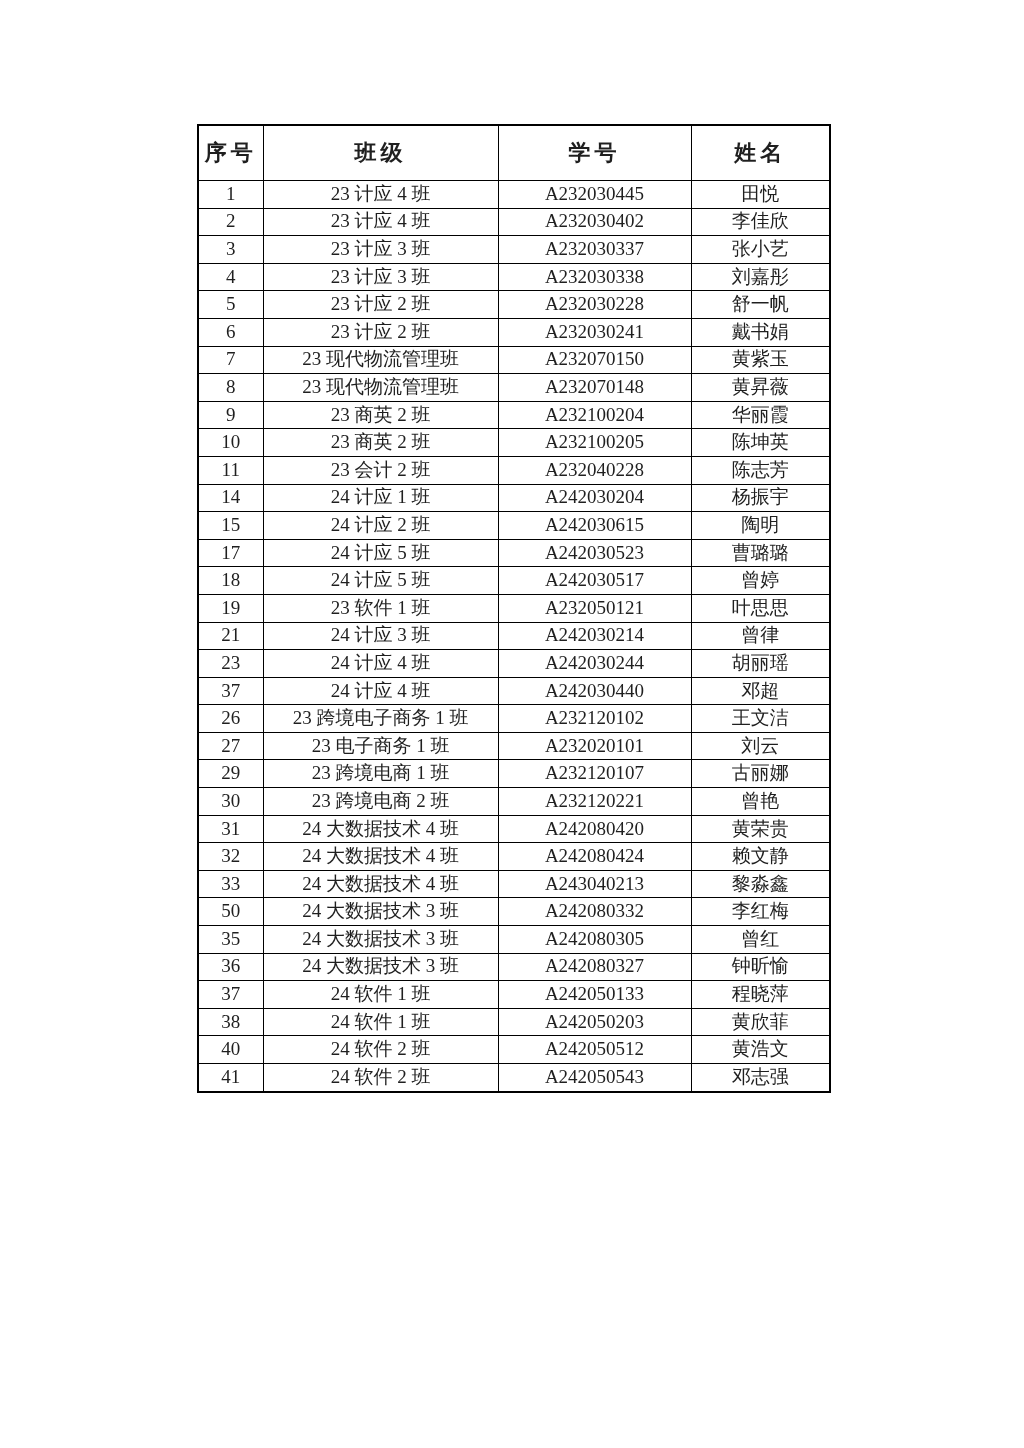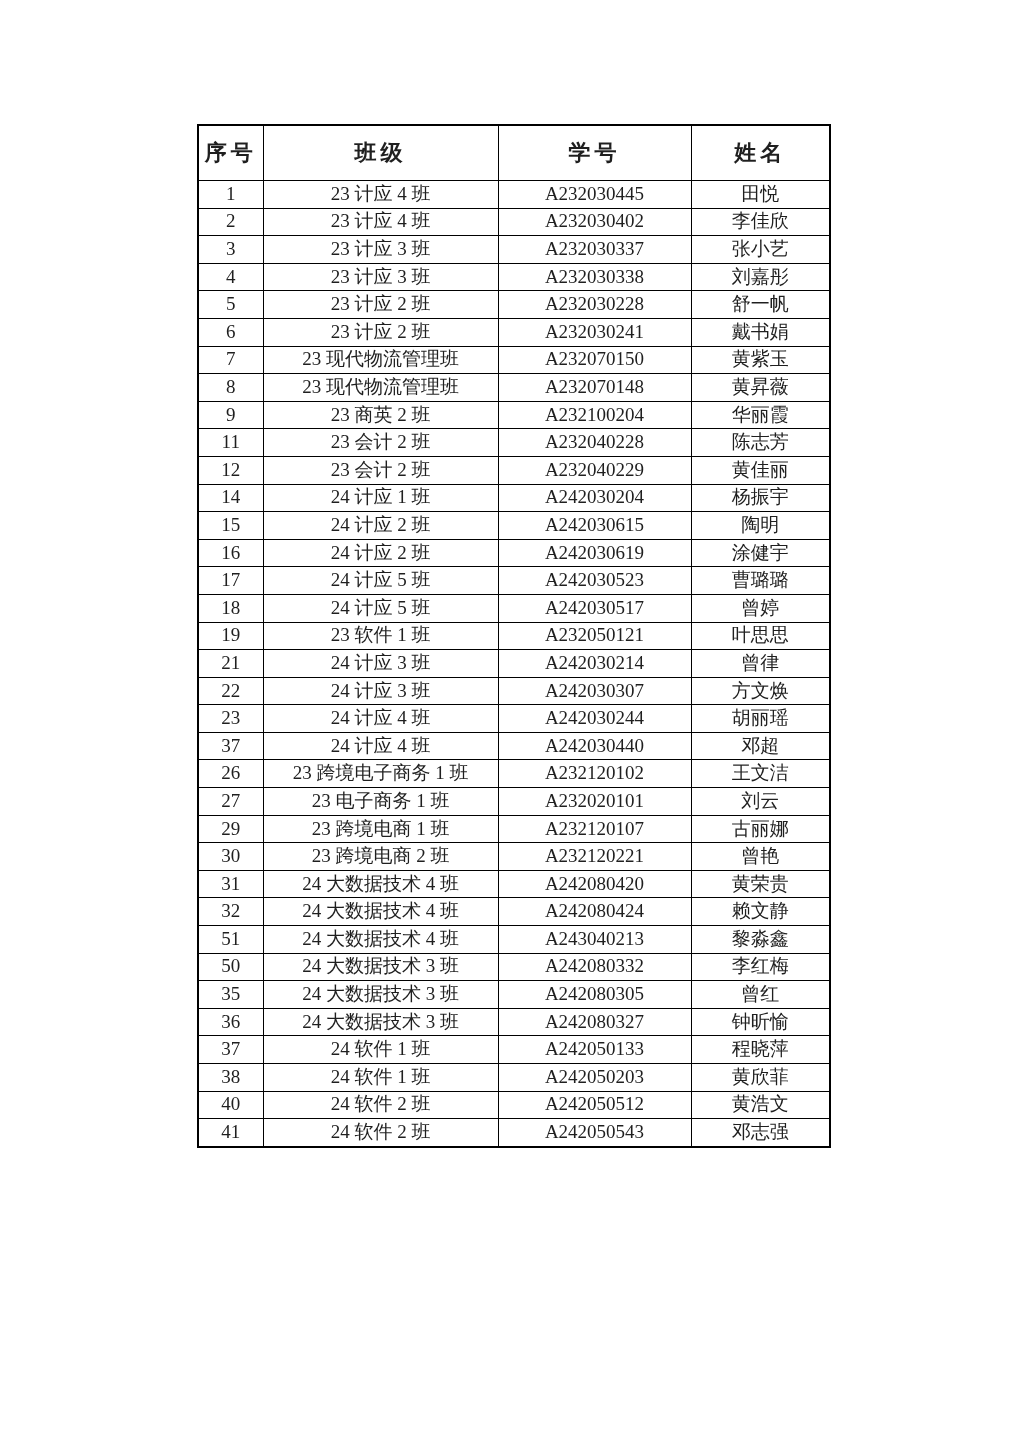--- a/index.html
+++ b/index.html
@@ -118,50 +118,44 @@
           <td>A232070148</td>
           <td>黄昇薇</td>
         </tr>
         <tr>
           <td>9</td>
           <td>23 商英 2 班</td>
           <td>A232100204</td>
           <td>华丽霞</td>
         </tr>
         <tr>
+          <td>10</td>
+          <td>23 商英 2 班</td>
+          <td>A232100205</td>
+          <td>陈坤英</td>
+        </tr>
+        <tr>
           <td>11</td>
           <td>23 会计 2 班</td>
           <td>A232040228</td>
           <td>陈志芳</td>
         </tr>
         <tr>
-          <td>12</td>
-          <td>23 会计 2 班</td>
-          <td>A232040229</td>
-          <td>黄佳丽</td>
-        </tr>
-        <tr>
           <td>14</td>
           <td>24 计应 1 班</td>
           <td>A242030204</td>
           <td>杨振宇</td>
         </tr>
         <tr>
           <td>15</td>
           <td>24 计应 2 班</td>
           <td>A242030615</td>
           <td>陶明</td>
         </tr>
         <tr>
-          <td>16</td>
-          <td>24 计应 2 班</td>
-          <td>A242030619</td>
-          <td>涂健宇</td>
-        </tr>
-        <tr>
           <td>17</td>
           <td>24 计应 5 班</td>
           <td>A242030523</td>
           <td>曹璐璐</td>
         </tr>
         <tr>
           <td>18</td>
           <td>24 计应 5 班</td>
           <td>A242030517</td>
           <td>曾婷</td>
@@ -172,26 +166,20 @@
           <td>A232050121</td>
           <td>叶思思</td>
         </tr>
         <tr>
           <td>21</td>
           <td>24 计应 3 班</td>
           <td>A242030214</td>
           <td>曾律</td>
         </tr>
         <tr>
-          <td>22</td>
-          <td>24 计应 3 班</td>
-          <td>A242030307</td>
-          <td>方文焕</td>
-        </tr>
-        <tr>
           <td>23</td>
           <td>24 计应 4 班</td>
           <td>A242030244</td>
           <td>胡丽瑶</td>
         </tr>
         <tr>
           <td>37</td>
           <td>24 计应 4 班</td>
           <td>A242030440</td>
           <td>邓超</td>
@@ -226,21 +214,21 @@
           <td>A242080420</td>
           <td>黄荣贵</td>
         </tr>
         <tr>
           <td>32</td>
           <td>24 大数据技术 4 班</td>
           <td>A242080424</td>
           <td>赖文静</td>
         </tr>
         <tr>
-          <td>51</td>
+          <td>33</td>
           <td>24 大数据技术 4 班</td>
           <td>A243040213</td>
           <td>黎淼鑫</td>
         </tr>
         <tr>
           <td>50</td>
           <td>24 大数据技术 3 班</td>
           <td>A242080332</td>
           <td>李红梅</td>
         </tr>

